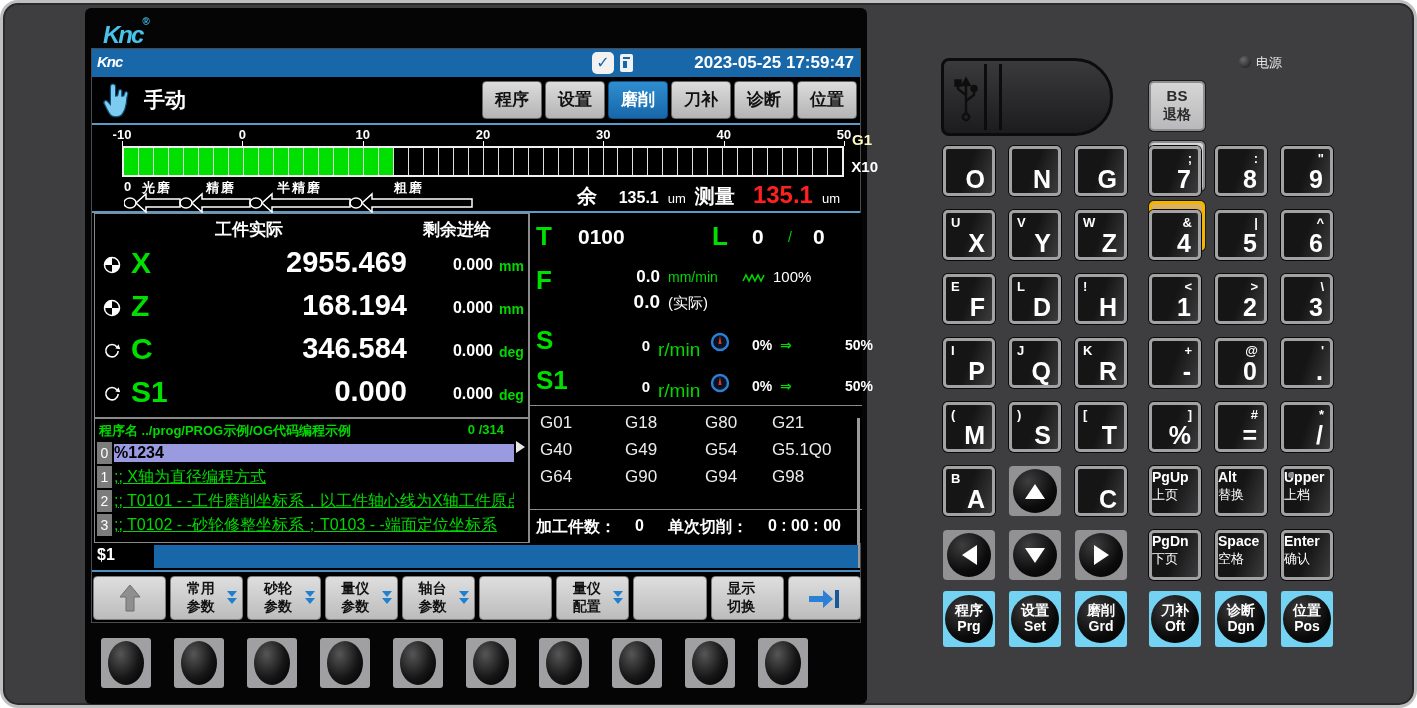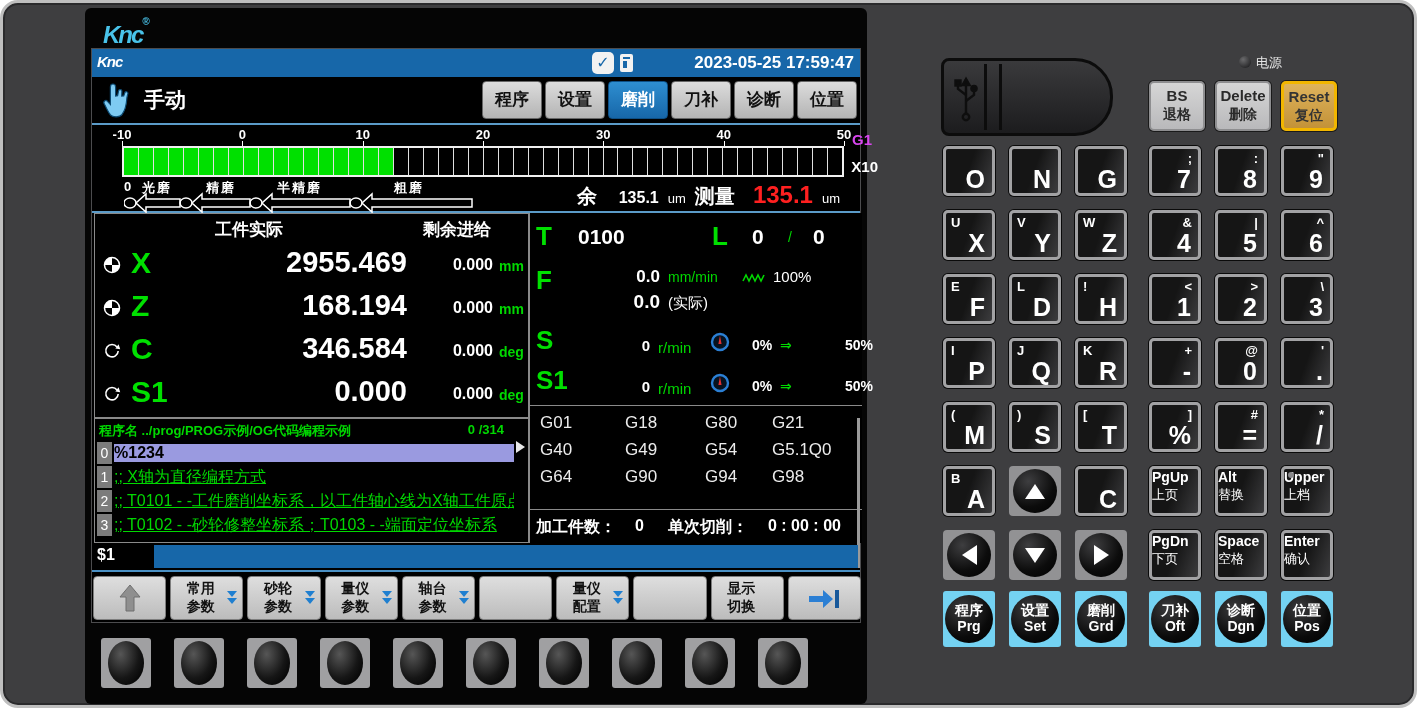--- a/index.html
+++ b/index.html
@@ -27,21 +27,21 @@
   .tab.active{background:linear-gradient(#2e8ed0,#1767a9);color:#fff;border-color:#0d4f85;}
   
   .ruler{position:absolute;left:0;top:74px;width:100%;height:90px;background:#000;border-top:2px solid #5b9bc8;border-bottom:2px solid #5b9bc8;}
   .bar-region{position:absolute;left:30px;top:0;width:722px;height:60px;}
   .tick{position:absolute;top:2px;transform:translateX(-50%);color:#fff;font-size:13px;font-weight:bold;}
   .tickmark{position:absolute;top:16px;width:1px;height:5px;background:#fff;}
   .grindbar{position:absolute;left:0;top:21px;width:722px;height:31px;border:2px solid #f0f0f0;display:flex;background:#000;}
   .cell{flex:1;border-right:1px solid #e0e0e0;background:#000;}
   .cell:last-child{border-right:none;}
   .cell.filled{background:#00e000;}
-  .lbl-g1{position:absolute;right:2px;top:6px;color:#d946ef;font-size:15px;font-weight:bold;}
+  .lbl-g1{position:absolute;right:2px;top:6px;color:#fef9c3;font-size:15px;font-weight:bold;}
   .lbl-x10{position:absolute;right:0px;top:33px;color:#fff;font-size:15px;font-weight:bold;}
   .stage-zero{position:absolute;left:2px;top:54px;color:#fff;font-size:13px;font-weight:bold;}
   .stage-lbl{position:absolute;top:54px;color:#fff;font-size:13px;font-weight:bold;letter-spacing:2px;}
   .stage-svg{position:absolute;left:2px;top:64px;}
   .measure{position:absolute;left:455px;right:4px;top:56px;display:flex;align-items:baseline;gap:9px;color:#fff;}
   .m-lab{font-size:20px;font-weight:bold;}
   .m-val{font-size:16px;font-weight:bold;}
   .m-unit{font-size:13px;}
   .m-red{font-size:24px;font-weight:bold;color:#ff2020;}
   
@@ -74,21 +74,21 @@
   .t-val{position:absolute;left:48px;top:12px;font-size:21px;font-weight:bold;}
   .l-a{position:absolute;left:222px;top:12px;font-size:21px;font-weight:bold;}
   .l-slash{position:absolute;left:258px;top:16px;font-size:14px;color:#00d800;}
   .l-b{position:absolute;left:283px;top:12px;font-size:21px;font-weight:bold;}
   .f-val{position:absolute;left:60px;top:54px;width:70px;text-align:right;font-size:17px;font-weight:bold;}
   .f-unit{position:absolute;left:138px;top:56px;color:#00d800;font-size:14px;}
   .f-ov{position:absolute;left:243px;top:55px;font-size:15px;}
   .f-act{position:absolute;left:70px;top:78px;width:60px;text-align:right;font-size:19px;font-weight:bold;}
   .f-actlab{position:absolute;left:138px;top:81px;font-size:15px;}
   .s-val{position:absolute;left:95px;width:25px;text-align:right;font-size:15px;font-weight:bold;}
-  .s-unit{position:absolute;left:128px;color:#00d800;font-size:15px;}
+  .s-unit{position:absolute;left:128px;color:#00d800;font-size:19px;}
   .s-pct{position:absolute;left:222px;font-size:14px;font-weight:bold;}
   .s-arr{position:absolute;left:250px;color:#00d800;font-size:14px;font-weight:bold;}
   .s-ov{position:absolute;left:288px;font-size:14px;font-weight:bold;margin-left:27px;}
   .gauge{position:absolute;left:180px;}
   .gcodes{position:absolute;left:0;top:192px;width:100%;height:104px;border-top:1px solid #8a8a8a;}
   .gc{position:absolute;font-size:17px;color:#ececec;}
   .counters{position:absolute;left:0;top:296px;width:100%;height:34px;border-top:1px solid #8a8a8a;font-weight:bold;}
   .cnt{position:absolute;top:7px;font-size:16px;color:#fff;}
   
   .prompt{position:absolute;left:0;top:494px;width:100%;height:29px;border-bottom:2px solid #4a90c4;}
@@ -103,21 +103,21 @@
   
   .ovalrow{position:absolute;left:16px;top:630px;display:flex;gap:23px;}
   .osq{width:50px;height:50px;background:#a0a0a2;border-radius:3px;display:flex;align-items:center;justify-content:center;}
   .oval{width:36px;height:44px;border-radius:50%;background:radial-gradient(ellipse at 35% 30%,#565656,#161616 55%,#000 90%);}
   
   .usb{position:absolute;left:938px;top:55px;width:172px;height:78px;border:3px solid #0c0c0c;border-radius:8px 38px 38px 8px;background:linear-gradient(#3a3a3c,#1c1c1e);}
   .usb .slot{position:absolute;left:3px;top:3px;width:40px;height:66px;border-right:3px solid #0c0c0c;display:flex;align-items:center;justify-content:center;}
   .usb .slot2{position:absolute;left:50px;top:3px;width:8px;height:66px;border-right:3px solid #0c0c0c;}
   .pwr-led{position:absolute;left:1236px;top:53px;width:12px;height:12px;border-radius:50%;background:radial-gradient(circle at 35% 30%,#6a6a6c,#131315);}
   .pwr-lab{position:absolute;left:1253px;top:51px;color:#e8e8e8;font-size:13px;}
-  .topkeys{position:absolute;left:1146px;top:78px;display:flex;gap:10px;}
+  .topkeys{position:absolute;left:1146px;top:78px;display:flex;gap:10px;flex-direction:column;}
   .tk{width:56px;height:50px;border-radius:5px;background:linear-gradient(#d6d6d6,#b9b9bb);border:2px solid #8e8e90;color:#2a2a2a;text-align:center;padding-top:4px;box-shadow:0 0 0 1px #1a1a1a;}
   .tk .l1{display:block;font-size:15px;font-weight:bold;line-height:18px;}
   .tk .l2{display:block;font-size:14px;font-weight:bold;line-height:18px;}
   .tk.yellow{background:linear-gradient(#dfb35c,#c39238);border:3px solid #f2b600;color:#333;}
   .keygrid{position:absolute;left:940px;top:143px;width:392px;height:504px;}
   .key{position:absolute;width:52px;height:50px;}
   .kchar,.kfn{border:3px solid #a2a2a4;border-radius:5px;background:linear-gradient(110deg,#151515 48%,#3c3c3e 100%);box-shadow:0 0 0 1px #0a0a0a;color:#fff;}
   .kmain{position:absolute;right:7px;bottom:1px;font-size:25px;font-weight:bold;line-height:1;}
   .ksub{position:absolute;font-size:13px;font-weight:bold;line-height:1;}
   .ksub.tl{left:5px;top:3px;}

